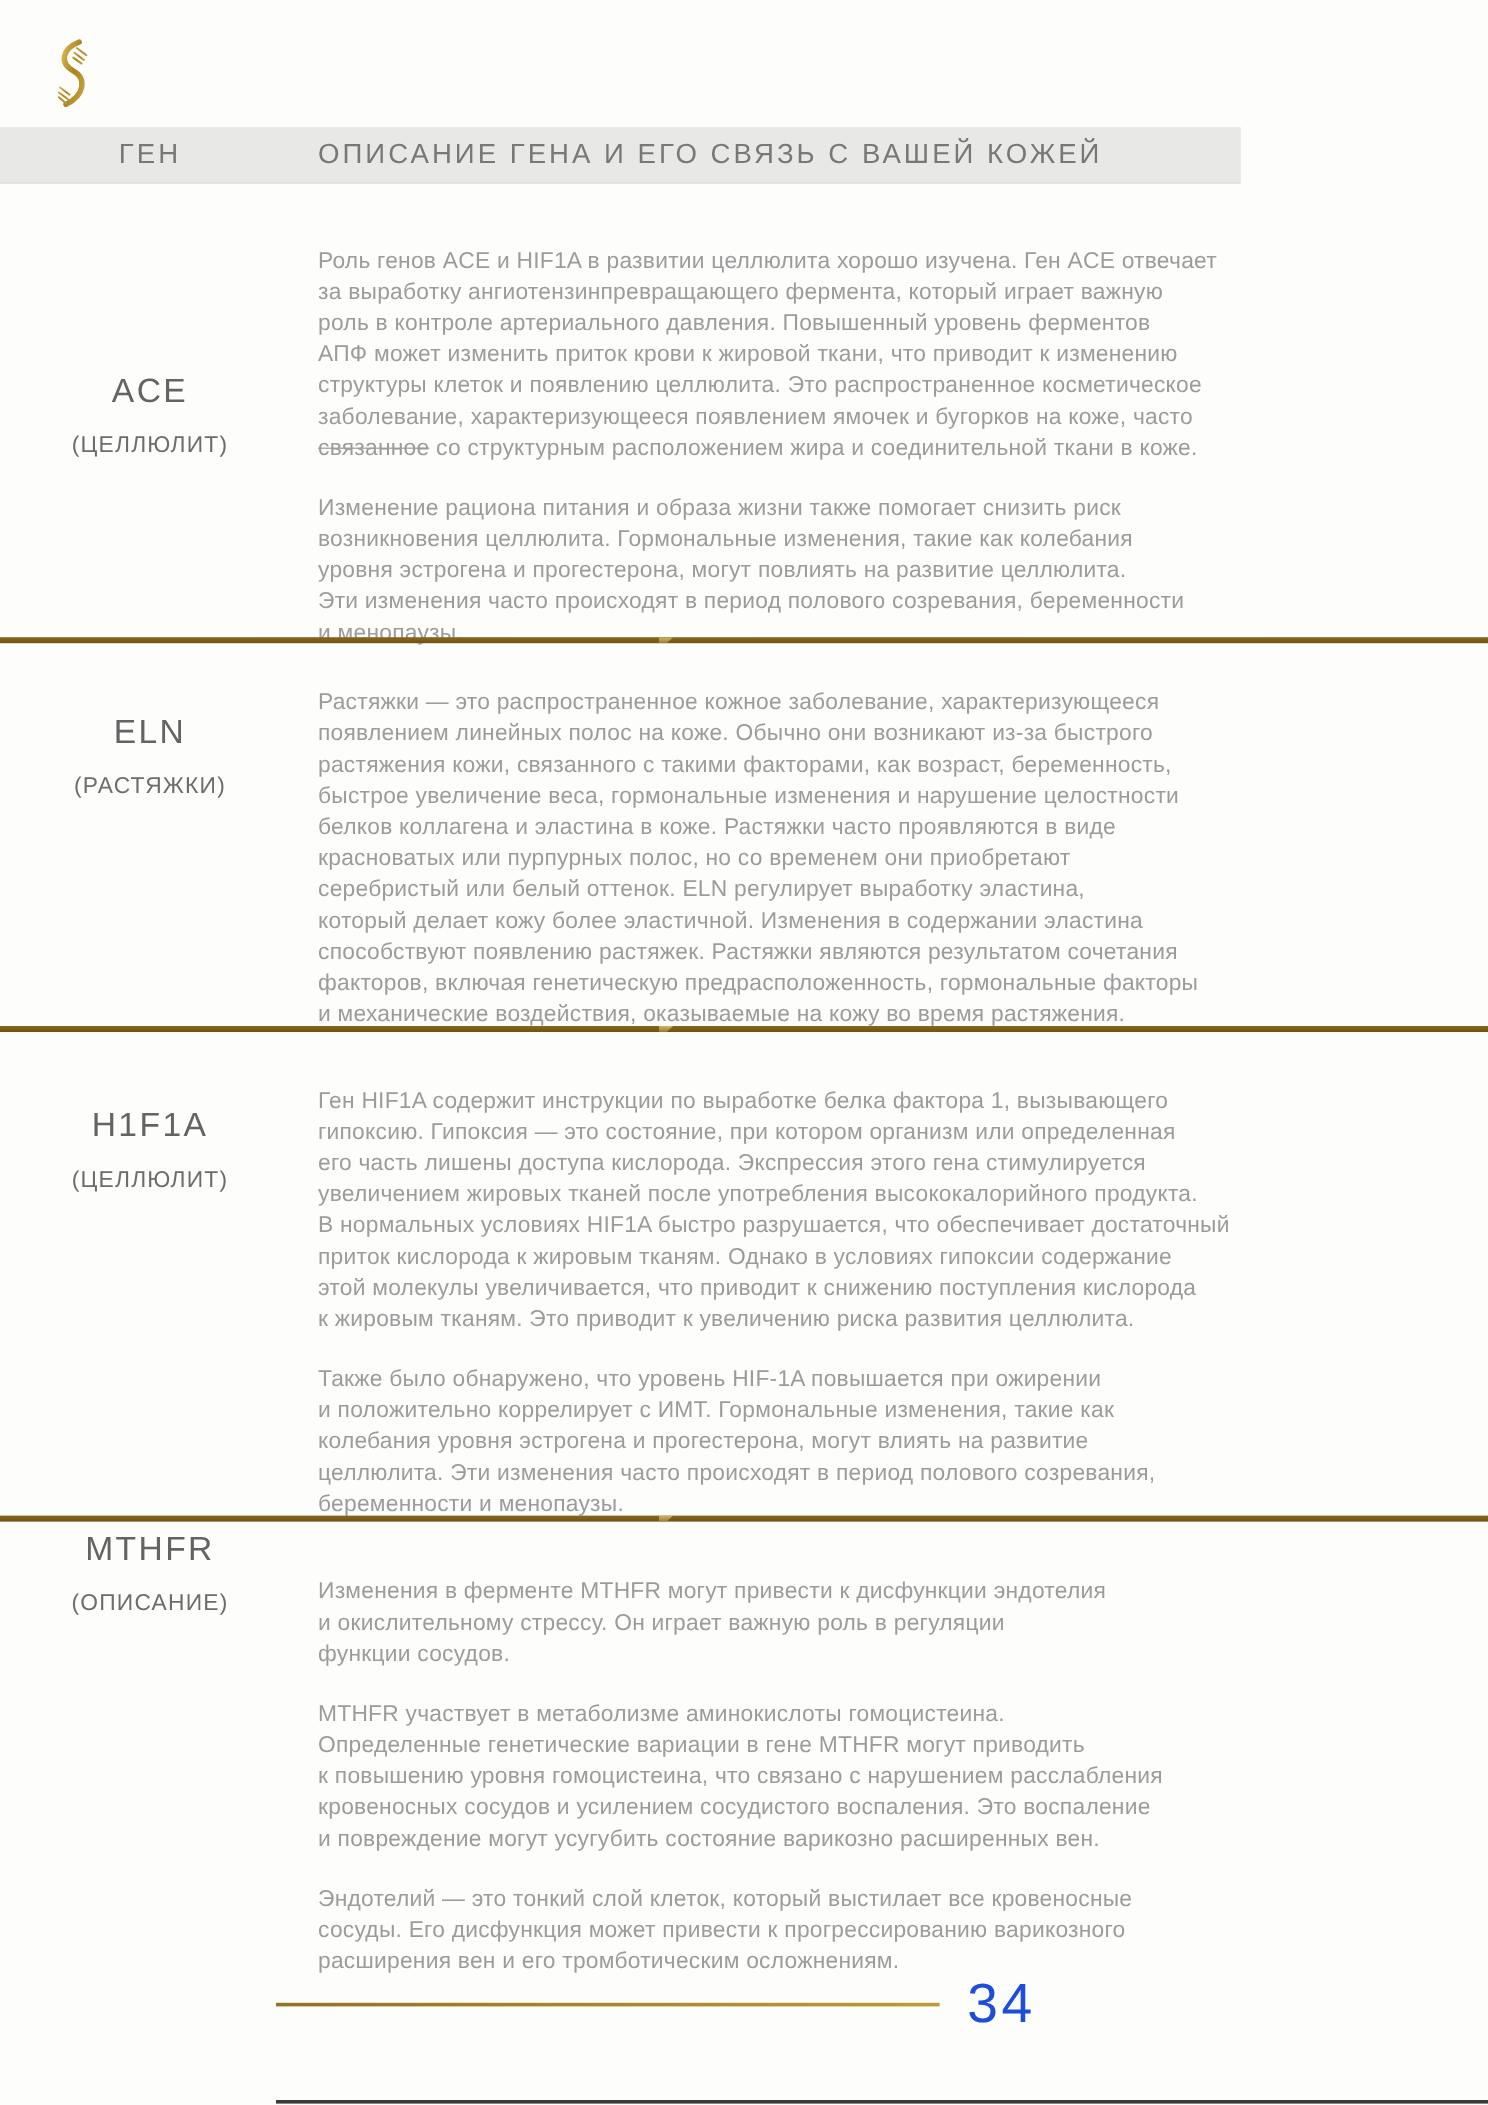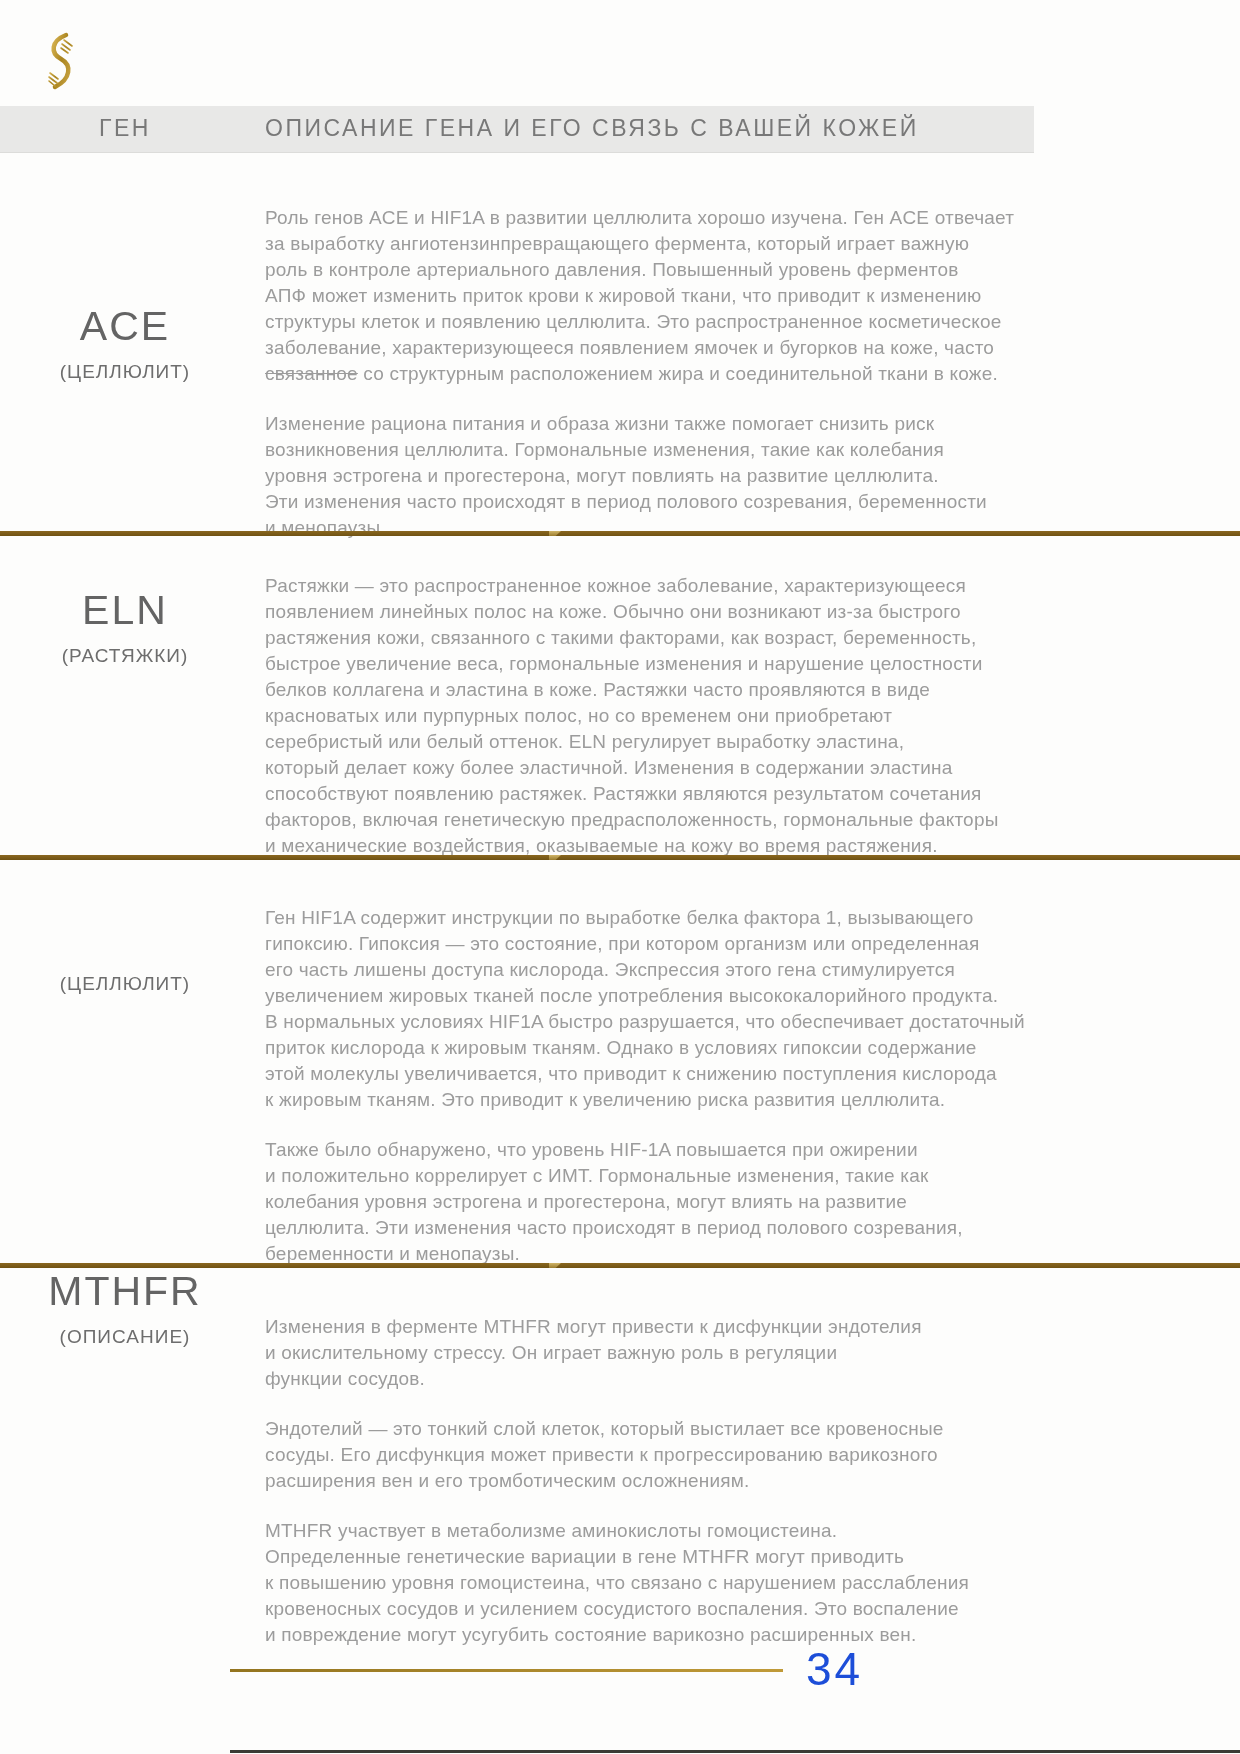--- a/index.html
+++ b/index.html
@@ -19,21 +19,21 @@
   }
   .th{
     position:absolute;top:9px;
     font-size:23px;letter-spacing:2.5px;color:#787878;font-weight:400;
   }
   .th-gene{left:0;width:250px;text-align:center;}
   .th-desc{left:265px;}
   
   .gene{
     position:absolute;left:0;width:250px;text-align:center;
-    font-size:41px;letter-spacing:2px;color:#646464;font-weight:400;line-height:40px;
+    font-size:28px;letter-spacing:2px;color:#646464;font-weight:400;line-height:40px;
   }
   .gene-sub{
     position:absolute;left:0;width:250px;text-align:center;
     font-size:19px;letter-spacing:1px;color:#6d6d6d;line-height:24px;
   }
   
   .cell{
     position:absolute;left:265px;width:810px;
     font-size:19px;line-height:26px;color:#9c9c9c;letter-spacing:.2px;
   }
@@ -121,20 +121,21 @@
 который делает кожу более эластичной. Изменения в содержании эластина
 способствуют появлению растяжек. Растяжки являются результатом сочетания
 факторов, включая генетическую предрасположенность, гормональные факторы
 и механические воздействия, оказываемые на кожу во время растяжения.</p>
   </div>
 
   <div class="divider" style="top:855px">
       <i class="notch"></i>
     </div>
 
+  <div class="gene" style="top:918px">H1F1A</div>
   <div class="gene-sub" style="top:972px">(ЦЕЛЛЮЛИТ)</div>
   <div class="cell" style="top:888px">
     <p>Ген HIF1A содержит инструкции по выработке белка фактора 1, вызывающего
 гипоксию. Гипоксия — это состояние, при котором организм или определенная
 его часть лишены доступа кислорода. Экспрессия этого гена стимулируется
 увеличением жировых тканей после употребления высококалорийного продукта.
 В нормальных условиях HIF1A быстро разрушается, что обеспечивает достаточный
 приток кислорода к жировым тканям. Однако в условиях гипоксии содержание
 этой молекулы увеличивается, что приводит к снижению поступления кислорода
 к жировым тканям. Это приводит к увеличению риска развития целлюлита.</p>
@@ -148,27 +149,27 @@
   <div class="divider" style="top:1263px">
       <i class="notch"></i>
     </div>
 
   <div class="gene" style="top:1271px">MTHFR</div>
   <div class="gene-sub" style="top:1325px">(ОПИСАНИЕ)</div>
   <div class="cell" style="top:1297px">
     <p>Изменения в ферменте MTHFR могут привести к дисфункции эндотелия
 и окислительному стрессу. Он играет важную роль в регуляции
 функции сосудов.</p>
-    <p>Эндотелий — это тонкий слой клеток, который выстилает все кровеносные
-сосуды. Его дисфункция может привести к прогрессированию варикозного
-расширения вен и его тромботическим осложнениям.</p>
     <p>MTHFR участвует в метаболизме аминокислоты гомоцистеина.
 Определенные генетические вариации в гене MTHFR могут приводить
 к повышению уровня гомоцистеина, что связано с нарушением расслабления
 кровеносных сосудов и усилением сосудистого воспаления. Это воспаление
 и повреждение могут усугубить состояние варикозно расширенных вен.</p>
+    <p>Эндотелий — это тонкий слой клеток, который выстилает все кровеносные
+сосуды. Его дисфункция может привести к прогрессированию варикозного
+расширения вен и его тромботическим осложнениям.</p>
   </div>
 
   <div class="footer-line"></div>
   <div class="page-num">34</div>
   <div class="bottom-bar"></div>
 
 </div>
 
 </body></html>

